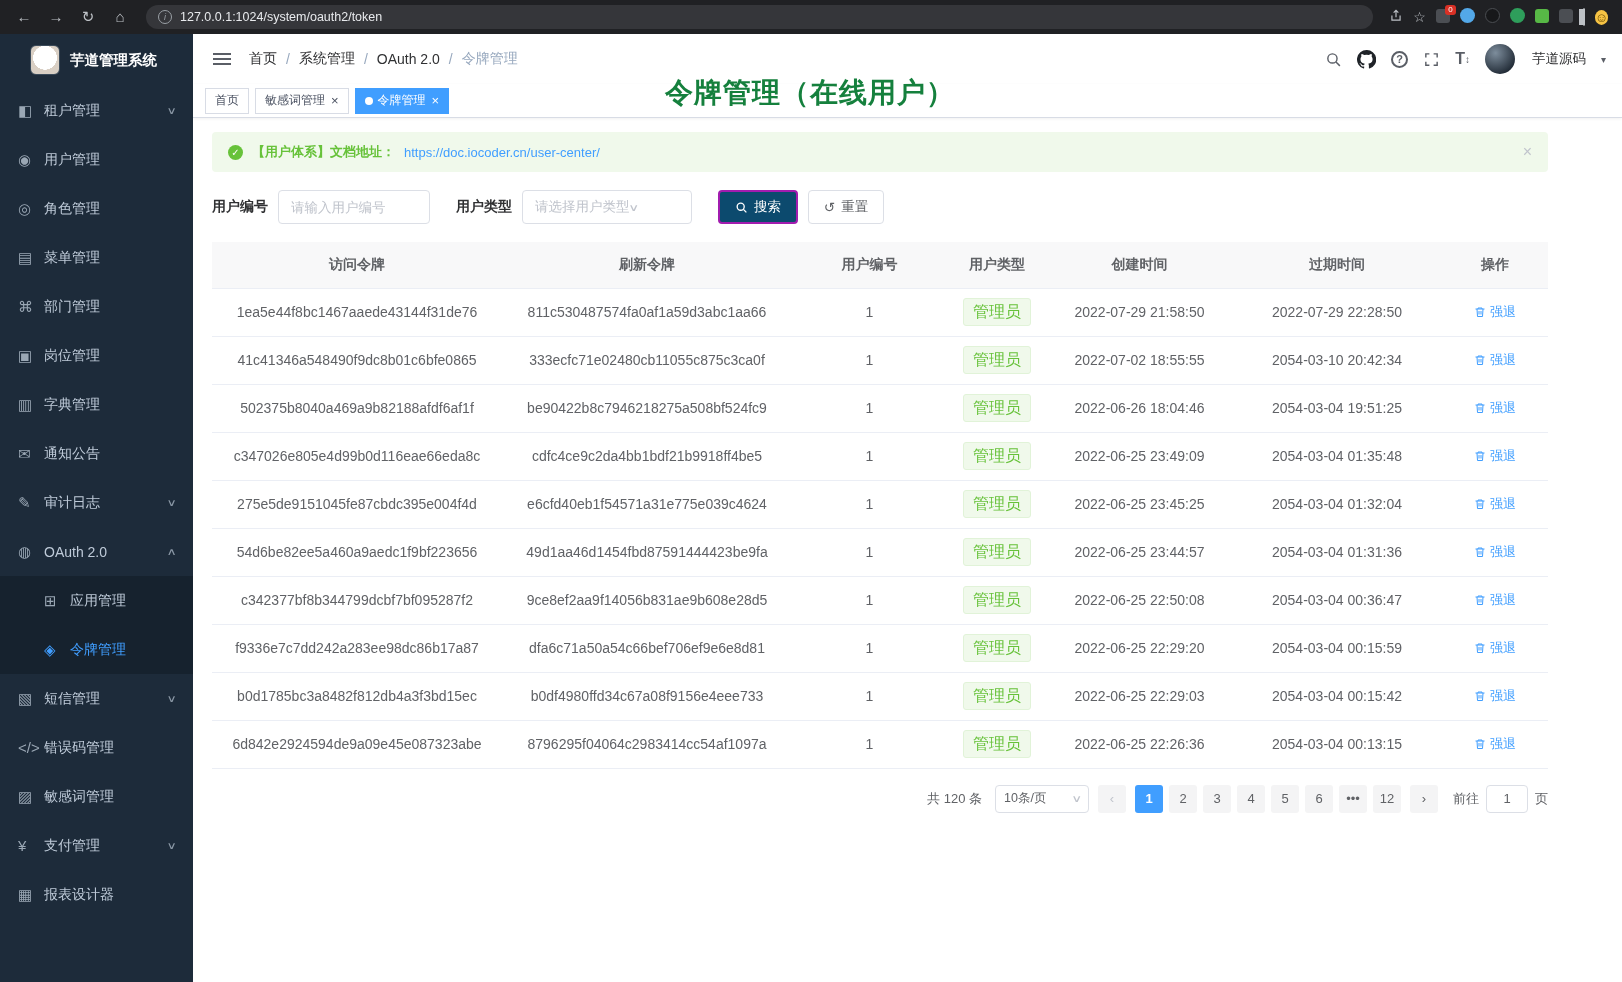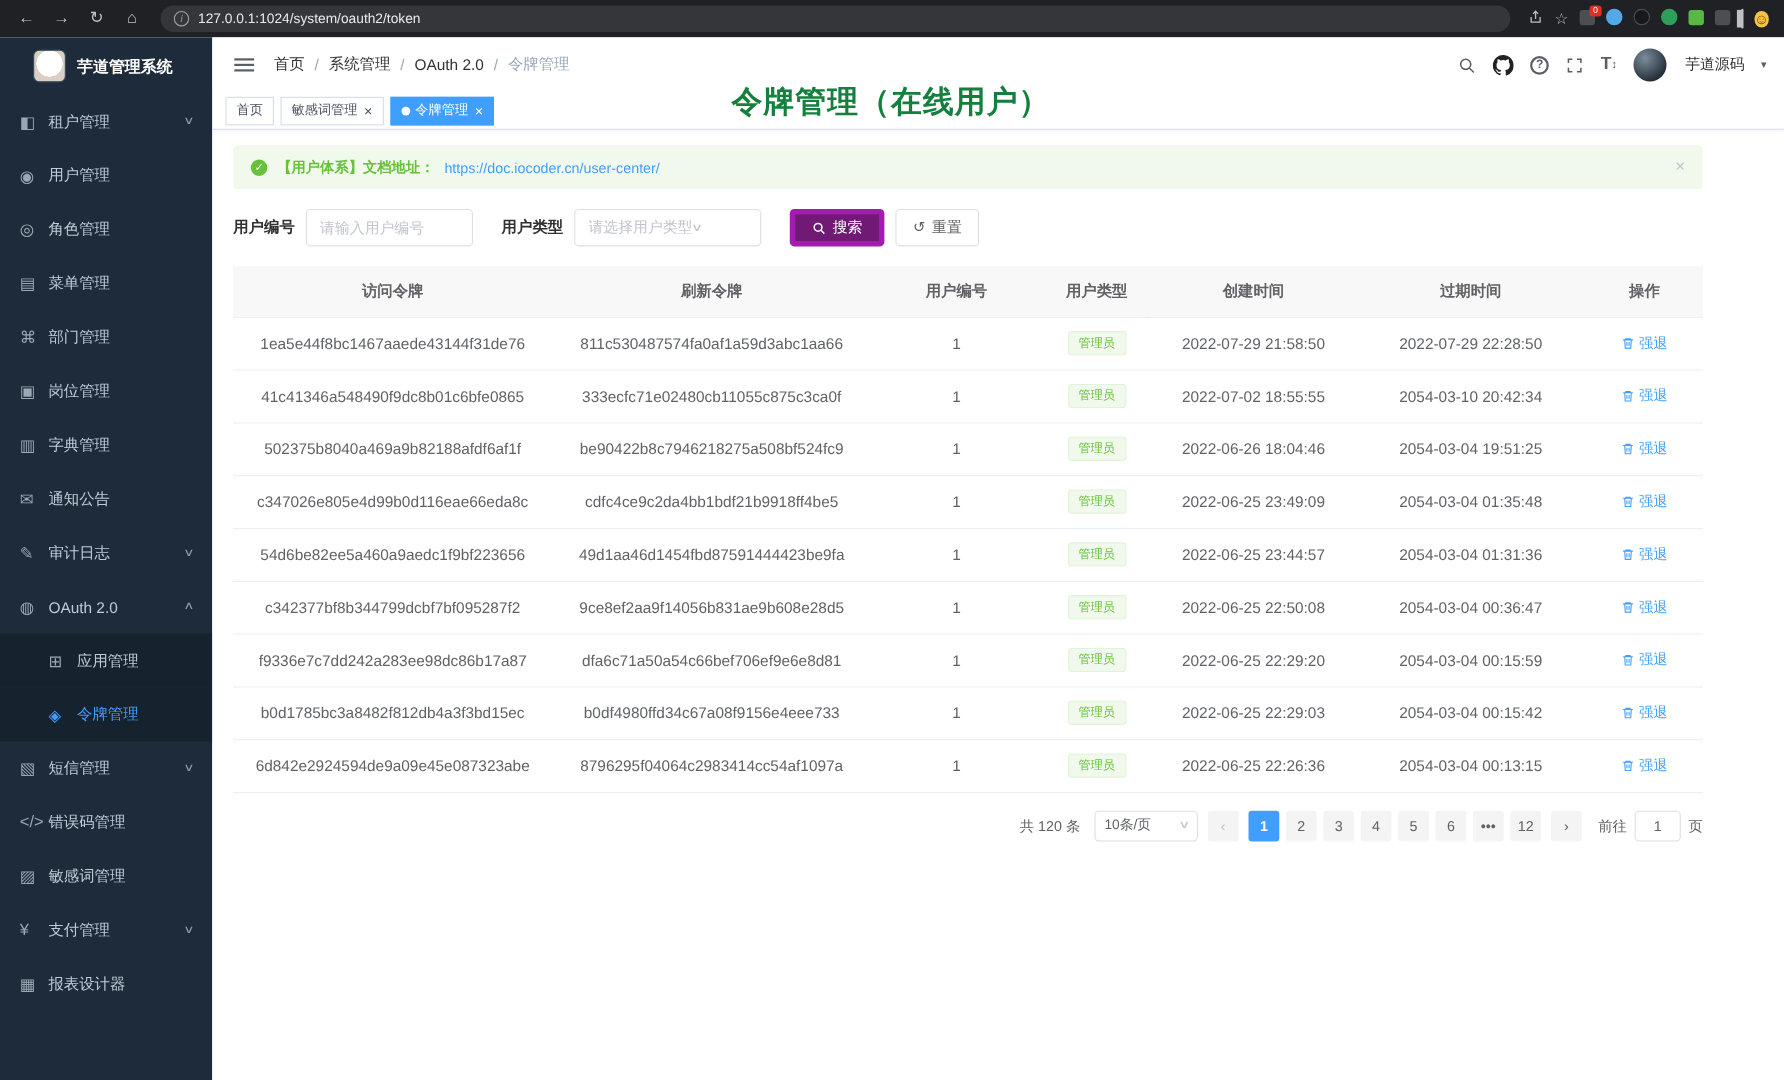--- a/index.html
+++ b/index.html
@@ -73,27 +73,27 @@
   .alert-close{margin-left:auto;color:#c0c4cc;font-size:16px;cursor:pointer;}
 
   .filter-row{display:flex;align-items:center;margin-top:18px;}
   .f-group{display:flex;align-items:center;margin-right:26px;}
   .f-label{font-weight:700;color:#303133;font-size:14px;margin-right:10px;white-space:nowrap;}
   .f-input{width:152px;height:34px;border:1px solid #dcdfe6;border-radius:4px;padding:0 12px;font-size:13.5px;color:#606266;outline:none;}
   .f-input::placeholder{color:#c0c4cc;}
   .f-select{width:170px;height:34px;border:1px solid #dcdfe6;border-radius:4px;padding:0 10px 0 12px;font-size:13.5px;color:#c0c4cc;display:flex;align-items:center;justify-content:flex-start;cursor:pointer;background:#fff;}
   .sel-caret{color:#c0c4cc;font-size:10px;transform:scaleX(1.5);}
   .btn{height:34px;border-radius:4px;padding:0 15px;font-size:13.5px;display:inline-flex;align-items:center;gap:6px;cursor:pointer;margin-right:10px;}
-  .btn-primary{background:#701a75;color:#fff;border:5px solid #a21caf;}
+  .btn-primary{background:#0c4a6e;color:#fff;border:2px solid #a21caf;}
   .btn-plain{background:#fff;color:#606266;border:1px solid #dcdfe6;}
 
   table.grid{width:100%;border-collapse:collapse;margin-top:18px;table-layout:fixed;}
   .grid th{height:46px;font-size:14px;color:#606266;font-weight:700;background:#f8f8f9;border-bottom:1px solid #ebeef5;text-align:center;white-space:nowrap;}
   .grid td{height:48px;font-size:14px;color:#606266;border-bottom:1px solid #ebeef5;text-align:center;white-space:nowrap;overflow:hidden;}
-  .tag-admin{display:inline-block;padding:3px 9px;font-size:11px;color:#67c23a;background:#f0f9eb;border:1px solid #e1f3d8;border-radius:3px;line-height:1.3;}
+  .tag-admin{display:inline-block;padding:3px 9px;font-size:16px;color:#67c23a;background:#f0f9eb;border:1px solid #e1f3d8;border-radius:3px;line-height:1.3;}
   .action-link{color:#409eff;font-size:13px;display:inline-flex;align-items:center;gap:4px;cursor:pointer;}
   .action-link svg{stroke:#409eff;}
 
   .pagination{display:flex;align-items:center;justify-content:flex-end;gap:9px;margin-top:16px;font-size:13px;color:#606266;}
   .pg-total{margin-right:4px;}
   .pg-size{width:94px;height:28px;border:1px solid #dcdfe6;border-radius:4px;display:flex;align-items:center;justify-content:space-between;padding:0 8px;color:#606266;font-size:12.5px;cursor:pointer;background:#fff;}
   .pg-btn{min-width:28px;height:28px;padding:0 4px;border-radius:3px;background:#f4f4f5;color:#606266;display:inline-flex;align-items:center;justify-content:center;font-size:13px;cursor:pointer;}
   .pg-btn.active{background:#409eff;color:#fff;font-weight:700;}
   .pg-btn.disabled{color:#c0c4cc;cursor:default;}
   .pg-pages{display:flex;align-items:center;gap:6px;}
@@ -379,20 +379,34 @@
               <td>2022-06-25 23:49:09</td>
               <td>2054-03-04 01:35:48</td>
               <td><span class="action-link">
                   <svg width="12" height="12" viewBox="0 0 24 24" fill="none" stroke-width="2">
                     <path d="M3 6h18M8 6V4h8v2M6 6l1 15h10l1-15M10 10v7M14 10v7"></path>
                   </svg>
                   <span>强退</span>
                 </span></td>
             </tr>
             <tr>
+              <td>275e5de9151045fe87cbdc395e004f4d</td>
+              <td>e6cfd40eb1f54571a31e775e039c4624</td>
+              <td>1</td>
+              <td><span class="tag-admin">管理员</span></td>
+              <td>2022-06-25 23:45:25</td>
+              <td>2054-03-04 01:32:04</td>
+              <td><span class="action-link">
+                  <svg width="12" height="12" viewBox="0 0 24 24" fill="none" stroke-width="2">
+                    <path d="M3 6h18M8 6V4h8v2M6 6l1 15h10l1-15M10 10v7M14 10v7"></path>
+                  </svg>
+                  <span>强退</span>
+                </span></td>
+            </tr>
+            <tr>
               <td>54d6be82ee5a460a9aedc1f9bf223656</td>
               <td>49d1aa46d1454fbd87591444423be9fa</td>
               <td>1</td>
               <td><span class="tag-admin">管理员</span></td>
               <td>2022-06-25 23:44:57</td>
               <td>2054-03-04 01:31:36</td>
               <td><span class="action-link">
                   <svg width="12" height="12" viewBox="0 0 24 24" fill="none" stroke-width="2">
                     <path d="M3 6h18M8 6V4h8v2M6 6l1 15h10l1-15M10 10v7M14 10v7"></path>
                   </svg>

